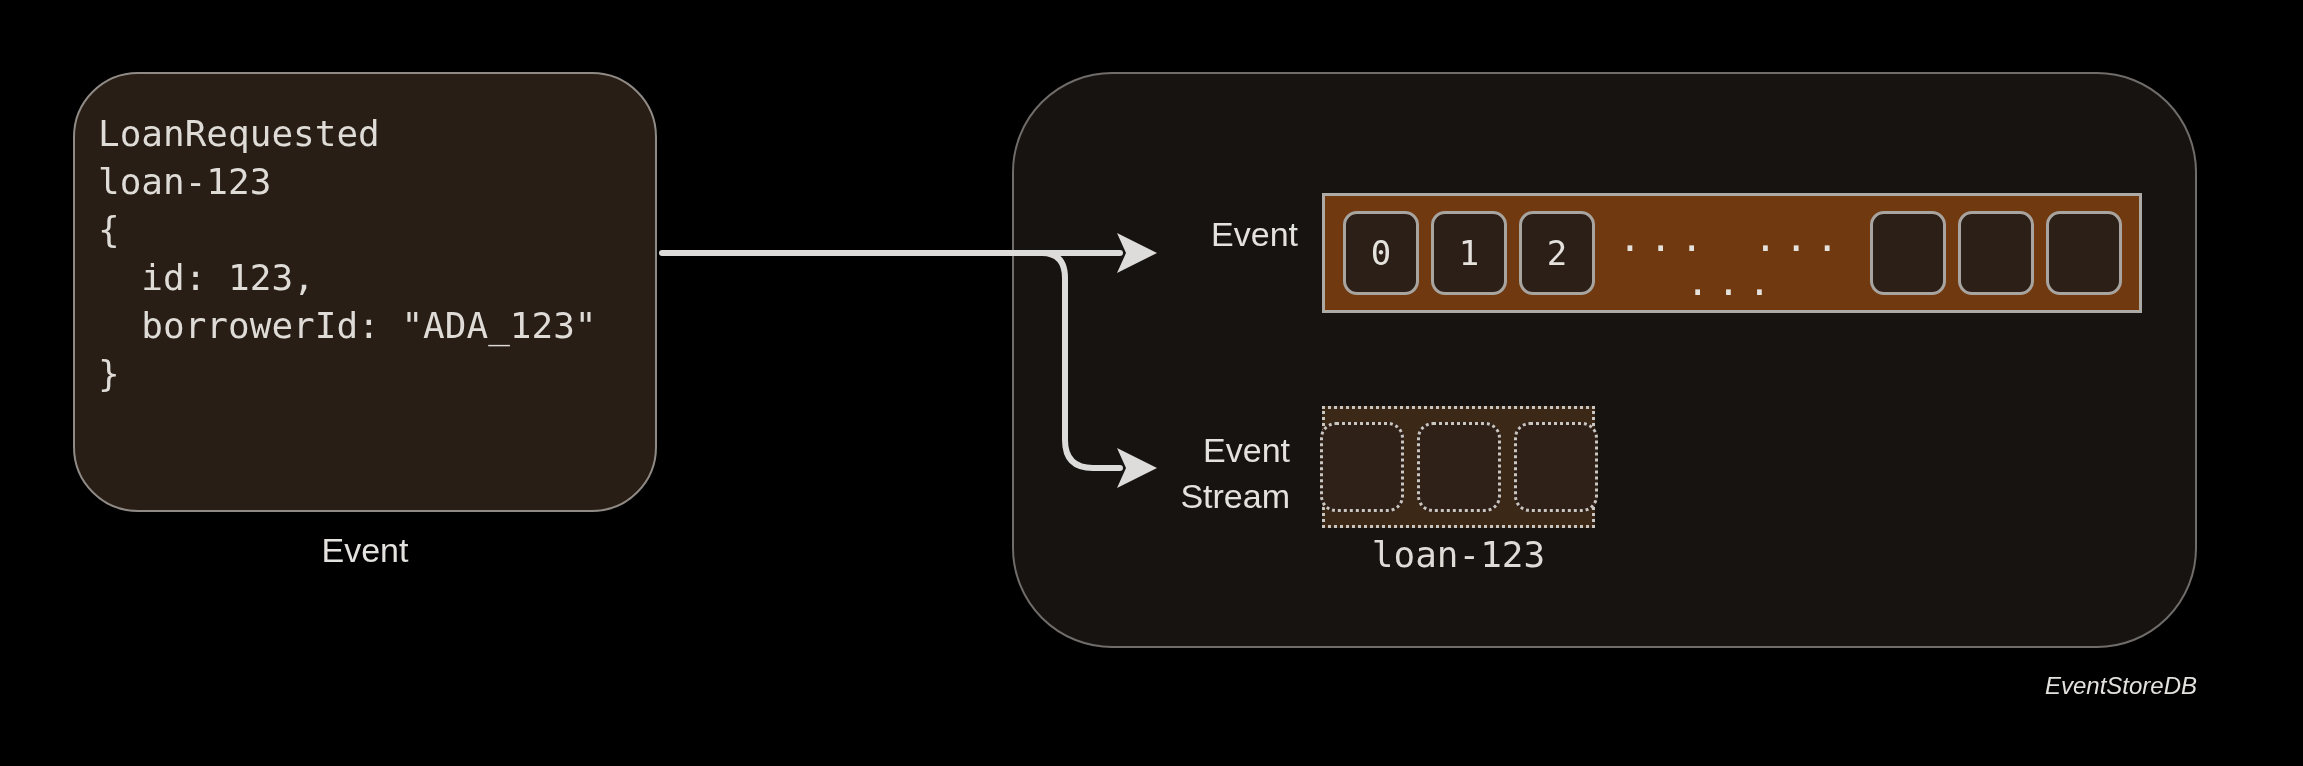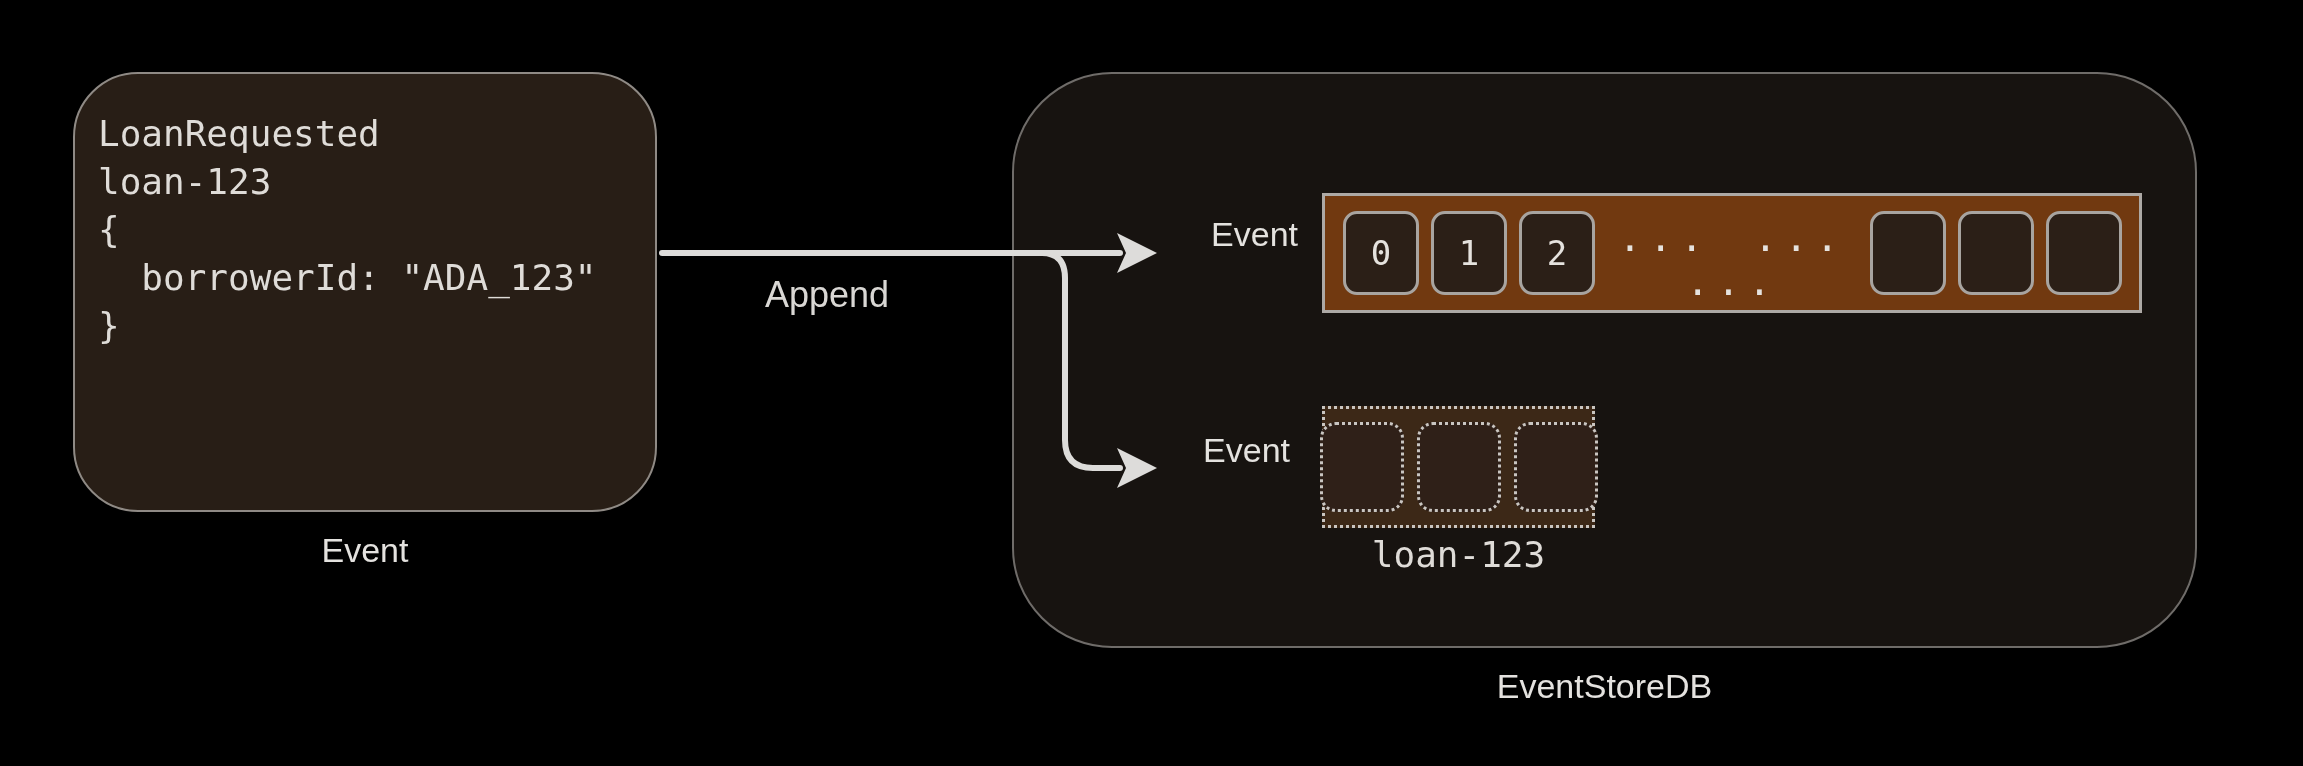--- a/index.html
+++ b/index.html
@@ -40,21 +40,21 @@
 
   
   .storedb{
     left:1012px;top:72px;width:1185px;height:576px;
     background:#171310;
     border:2px solid #6f6c69;
     border-radius:100px;
   }
   .storedb-label{
     left:1012px;top:666px;width:1185px;
-    text-align:center;font-size:34px;line-height:40px;
+    text-align:right;font-size:24px;line-height:40px;font-style:italic;
   }
 
   .row-label{
     width:200px;text-align:right;
     font-size:34px;line-height:46px;
   }
   .log-label{left:1098px;top:211px;}
   .stream-label{left:1090px;top:427px;}
 
   
@@ -110,42 +110,43 @@
 <body>
 
 <div id="canvas">
 
   <div class="abs storedb"></div>
 
   <div class="abs event-card">
     <div class="code">LoanRequested</div>
     <div class="code">loan-123</div>
     <div class="code">{</div>
+    <div class="code">  id: 123,</div>
     <div class="code">  borrowerId: "ADA_123"</div>
     <div class="code">}</div>
   </div>
   <div class="abs event-card-label">Event</div>
 
-  <div class="abs append-label">Append</div>
 
   <div class="abs row-label log-label">
     <div>Event</div>
   </div>
   <div class="abs log-bar">
     <div class="log-cell">0</div>
     <div class="log-cell">1</div>
     <div class="log-cell">2</div>
     <div class="log-ellipsis">... ... ...</div>
     <div class="log-cell first-empty"></div>
     <div class="log-cell"></div>
     <div class="log-cell"></div>
   </div>
 
   <div class="abs row-label stream-label">
     <div>Event</div>
+    <div>Stream</div>
   </div>
   <div class="abs stream-box">
     <div class="stream-cell"></div>
     <div class="stream-cell"></div>
     <div class="stream-cell"></div>
   </div>
   <div class="abs stream-name">loan-123</div>
 
   <div class="abs storedb-label">EventStoreDB</div>
 

